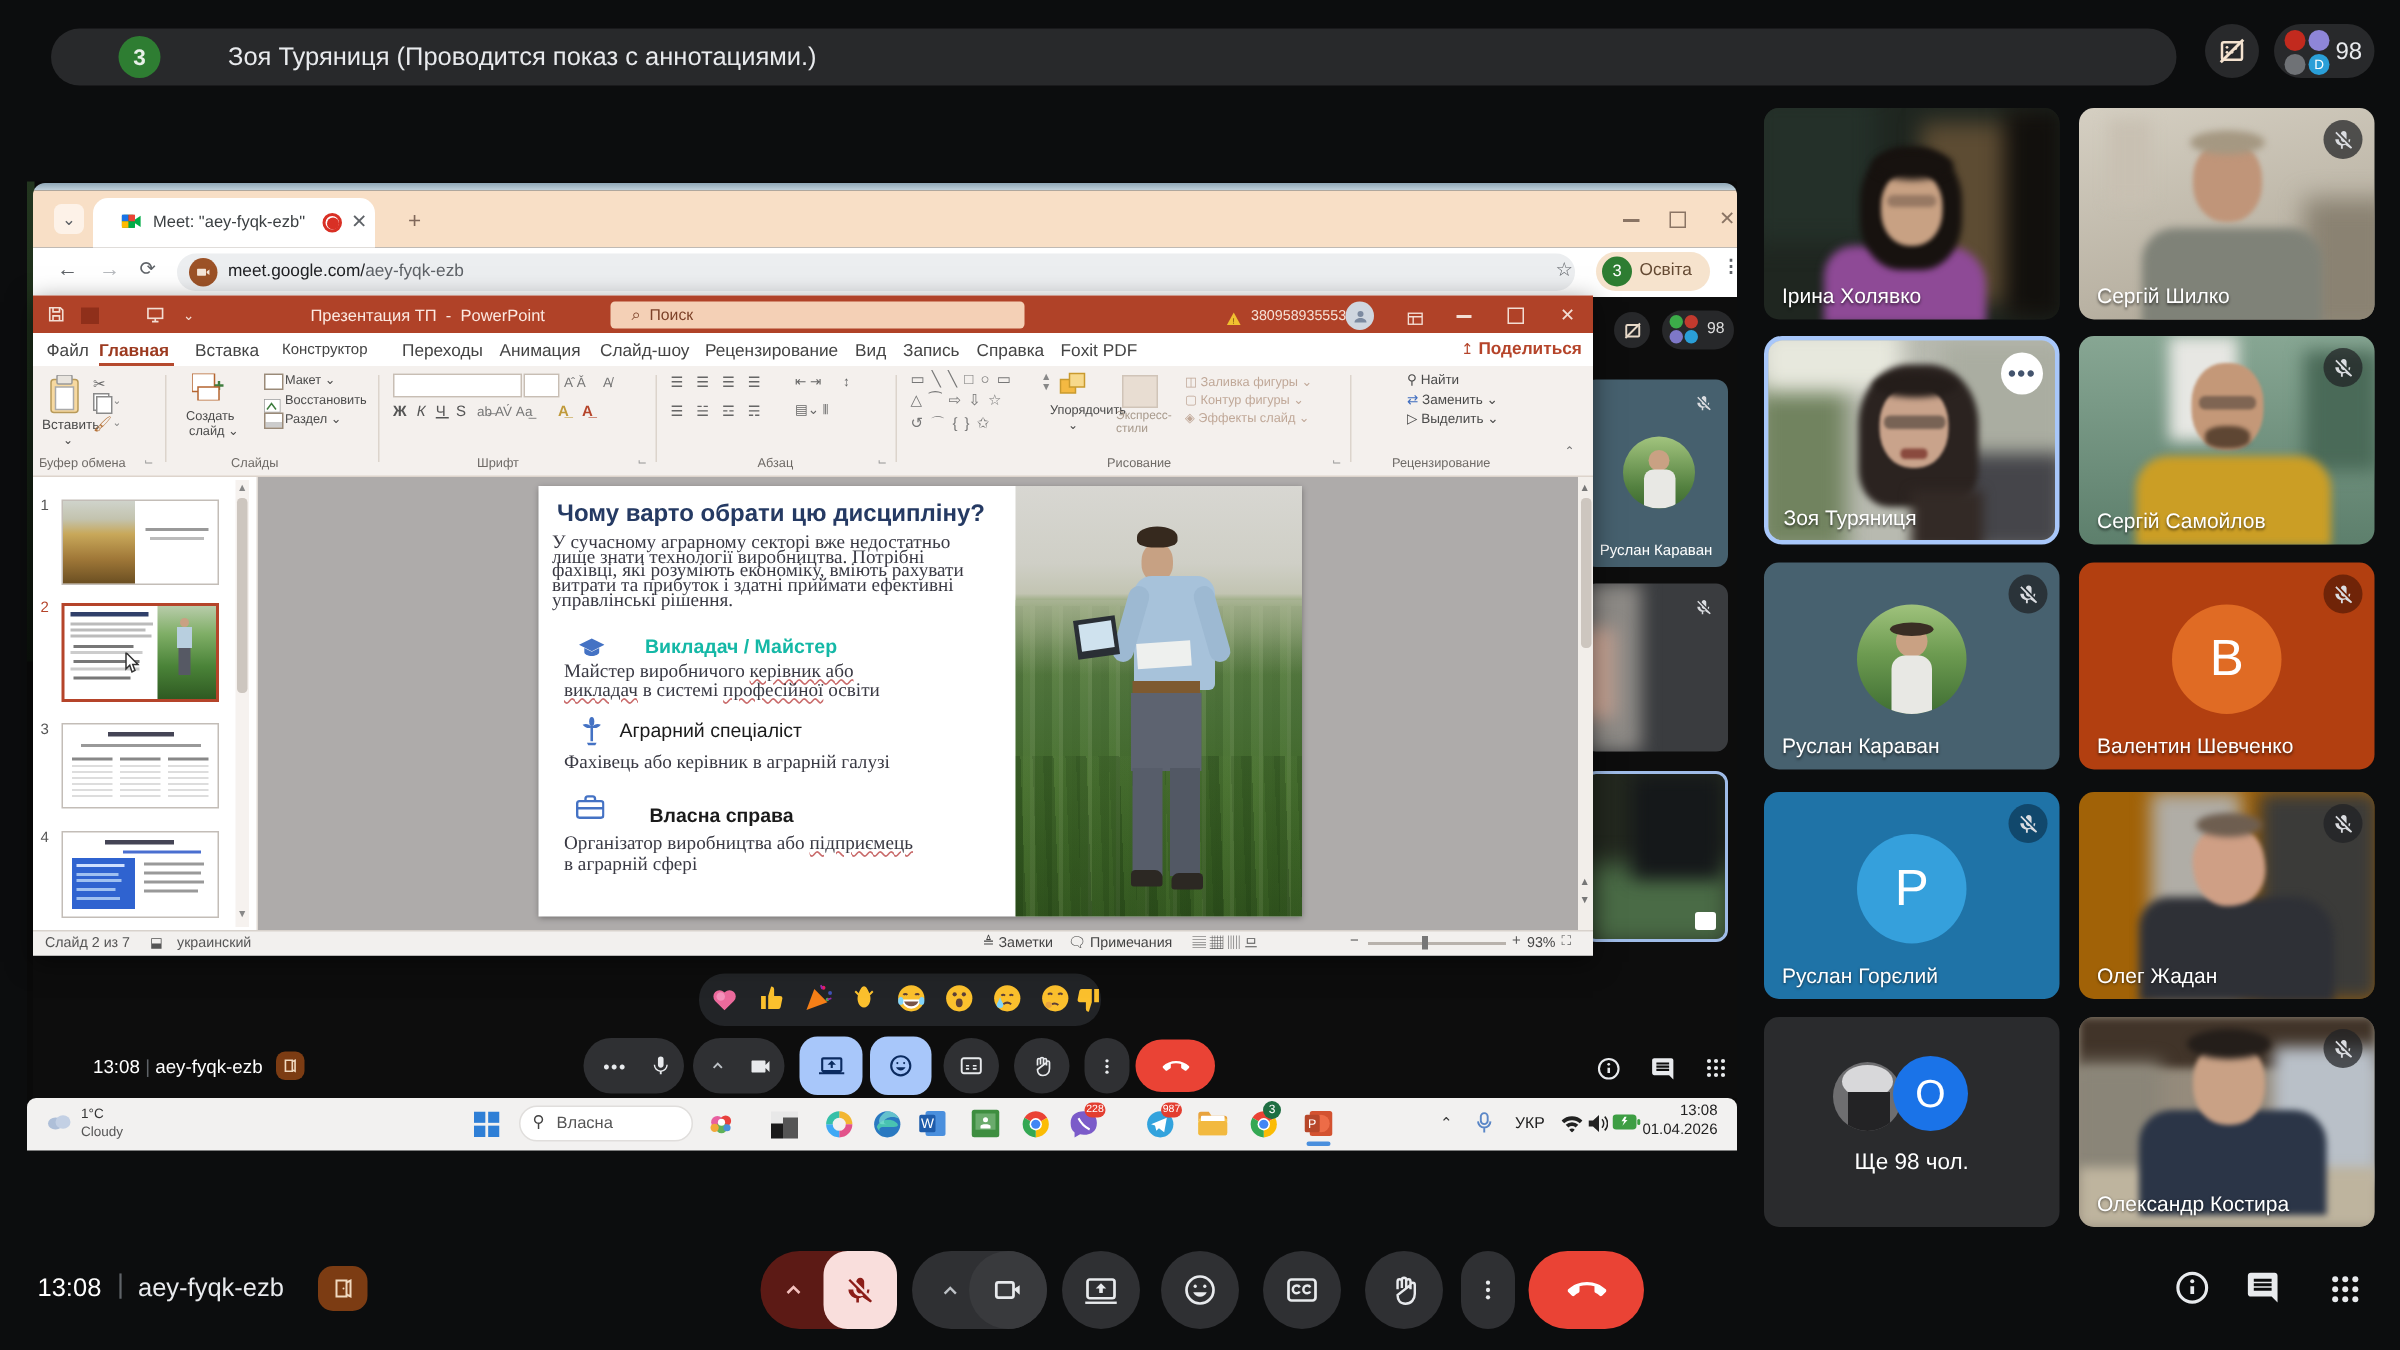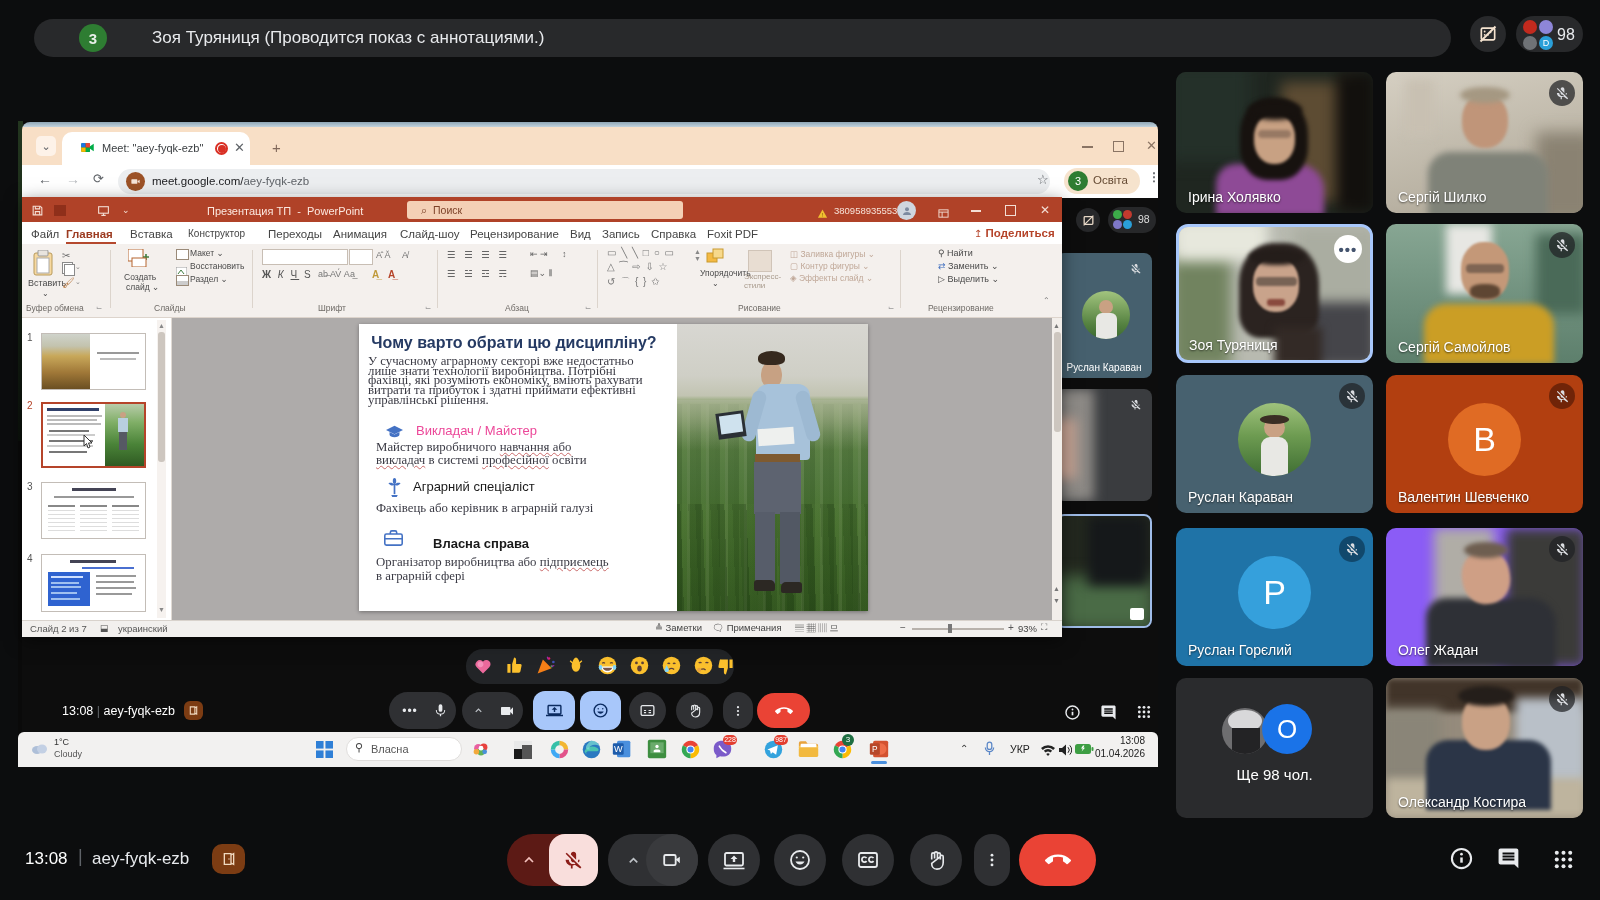--- a/index.html
+++ b/index.html
@@ -130,21 +130,21 @@
 <div class="tile" style="left:1176px;top:528px;width:197px;height:138px;background:#1f73a7">
   <div class="abs" style="left:62px;top:28px;width:73px;height:73px;border-radius:50%;background:#35a0dc;color:#fff;font-size:34px;display:flex;align-items:center;justify-content:center">Р</div>
   <div class="mute" style="background:rgba(13,58,88,.75)">
       <svg width="15" height="15" viewBox="0 0 24 24">
         <use href="#micoff"></use>
       </svg>
     </div>
   <div class="nm">Руслан Горєлий</div>
 </div>
 
-<div class="tile" style="left:1386px;top:528px;width:197px;height:138px;background:#8b5cf6">
+<div class="tile" style="left:1386px;top:528px;width:197px;height:138px;background:#a16207">
   <div class="abs" style="left:48px;top:0;width:60px;height:139px;background:#b0ada6;filter:blur(6px)"></div>
   <div class="abs" style="left:120px;top:0;width:80px;height:139px;background:#3b3b39;filter:blur(6px)"></div>
   <div class="abs" style="left:40px;top:70px;width:130px;height:70px;border-radius:20px 26px 0 0;background:#2e3036;filter:blur(3px)"></div>
   <div class="abs" style="left:76px;top:22px;width:48px;height:54px;border-radius:46%;background:#cf9f85;filter:blur(1.5px);transform:rotate(-8deg)"></div>
   <div class="abs" style="left:78px;top:14px;width:44px;height:16px;border-radius:50%;background:#6e5e50;filter:blur(2px)"></div>
   <div class="mute">
       <svg width="15" height="15" viewBox="0 0 24 24">
         <use href="#micoff"></use>
       </svg>
     </div>
@@ -630,22 +630,22 @@
 <div class="abs" style="left:1053px;top:585px;color:#777;font-size:7px">▲</div>
 <div class="abs" style="left:1053px;top:597px;color:#777;font-size:7px">▼</div>
 
 <div class="abs" style="left:359px;top:324px;width:509px;height:287px;background:#fff;box-shadow:0 1px 4px rgba(0,0,0,.35)"></div>
 <div class="abs" style="left:364px;top:334px;width:300px;text-align:center;color:#253a63;font-size:16px;font-weight:bold;font-family:'Liberation Sans',sans-serif">Чому варто обрати цю дисципліну?</div>
 <div class="abs" style="left:368px;top:357px;width:300px;color:#3a3a44;font-size:12.8px;line-height:9.7px;font-family:'Liberation Serif',serif;white-space:nowrap">У сучасному аграрному секторі вже недостатньо<br>лише знати технології виробництва. Потрібні<br>фахівці, які розуміють економіку, вміють рахувати<br>витрати та прибуток і здатні приймати ефективні<br>управлінські рішення.</div>
 <div class="abs" style="left:386px;top:425px;width:17px;height:14px"><svg width="17" height="14" viewBox="0 0 24 18">
       <path d="M12 0 24 6l-12 6L0 6z" fill="#4472c4"></path>
       <path d="M5 9v4c0 2 3.5 3.5 7 3.5s7-1.5 7-3.5V9l-7 3.5z" fill="#4472c4"></path>
     </svg></div>
-<div class="abs" style="left:416px;top:423px;color:#ec4899;font-size:13px;font-weight:normal">Викладач / Майстер</div>
-<div class="abs" style="left:376px;top:441px;width:310px;color:#3a3a44;font-size:12.8px;line-height:13px;font-family:'Liberation Serif',serif;white-space:nowrap">Майстер виробничого <span class="sq">навчання або</span><br><span class="sq">викладач</span> в системі <span class="sq">професійної</span> освіти</div>
+<div class="abs" style="left:430px;top:423px;color:#14b8a6;font-size:13px;font-weight:bold">Викладач / Майстер</div>
+<div class="abs" style="left:376px;top:441px;width:310px;color:#3a3a44;font-size:12.8px;line-height:13px;font-family:'Liberation Serif',serif;white-space:nowrap">Майстер виробничого <span class="sq">керівник або</span><br><span class="sq">викладач</span> в системі <span class="sq">професійної</span> освіти</div>
 <div class="abs" style="left:387px;top:478px;width:15px;height:19px"><svg width="15" height="19" viewBox="0 0 14 20" fill="#4472c4">
       <ellipse cx="7" cy="3.2" rx="1.8" ry="3.2"></ellipse>
       <path d="M7 7C5 4.8 2.8 4.4.6 5.4 2.6 7.8 5 8.4 7 7.2zM7 7c2-2.2 4.2-2.6 6.4-1.6C11.4 7.8 9 8.4 7 7.2z"></path>
       <rect x="6.1" y="6" width="1.8" height="11"></rect>
       <path d="M3.6 18h6.8l-1 2H4.6z"></path>
     </svg></div>
 <div class="abs" style="left:413px;top:479px;color:#1a1a1a;font-size:13px;font-weight:normal">Аграрний спеціаліст</div>
 <div class="abs" style="left:376px;top:501px;color:#3a3a44;font-size:12.8px;font-family:'Liberation Serif',serif">Фахівець або керівник в аграрній галузі</div>
 <div class="abs" style="left:384px;top:530px;width:19px;height:16px"><svg width="19" height="16" viewBox="0 0 24 20" fill="none" stroke="#4472c4" stroke-width="2">
       <rect x="1" y="5" width="22" height="14" rx="2"></rect>

